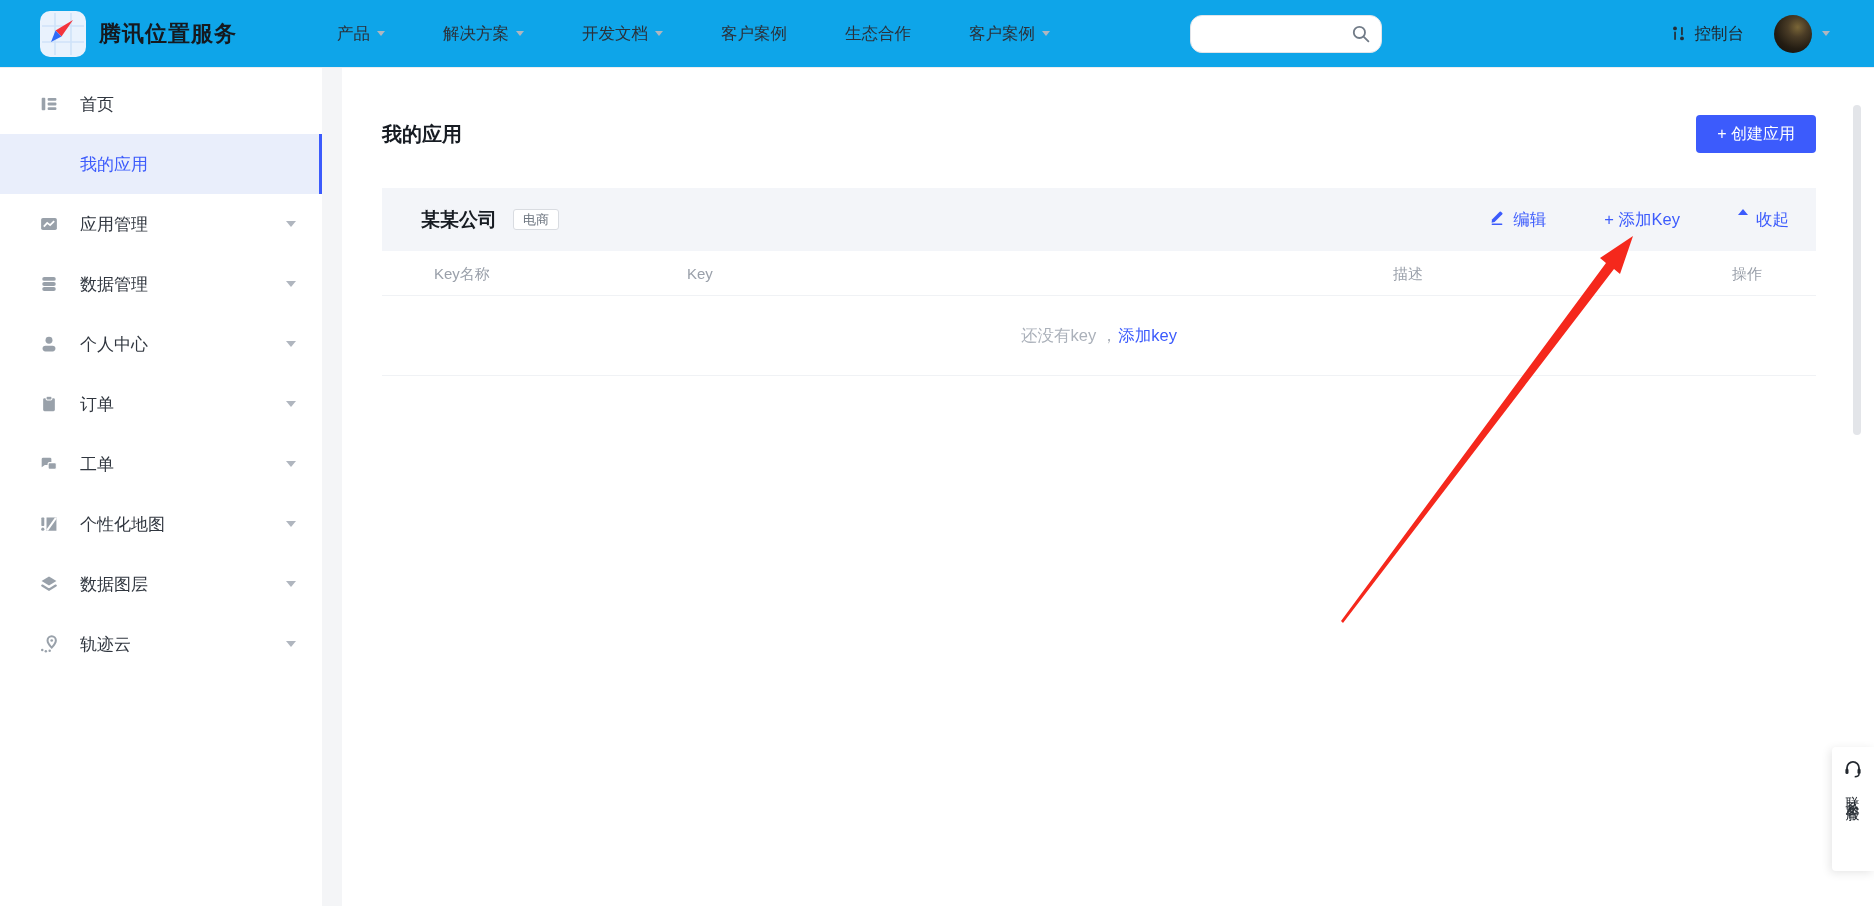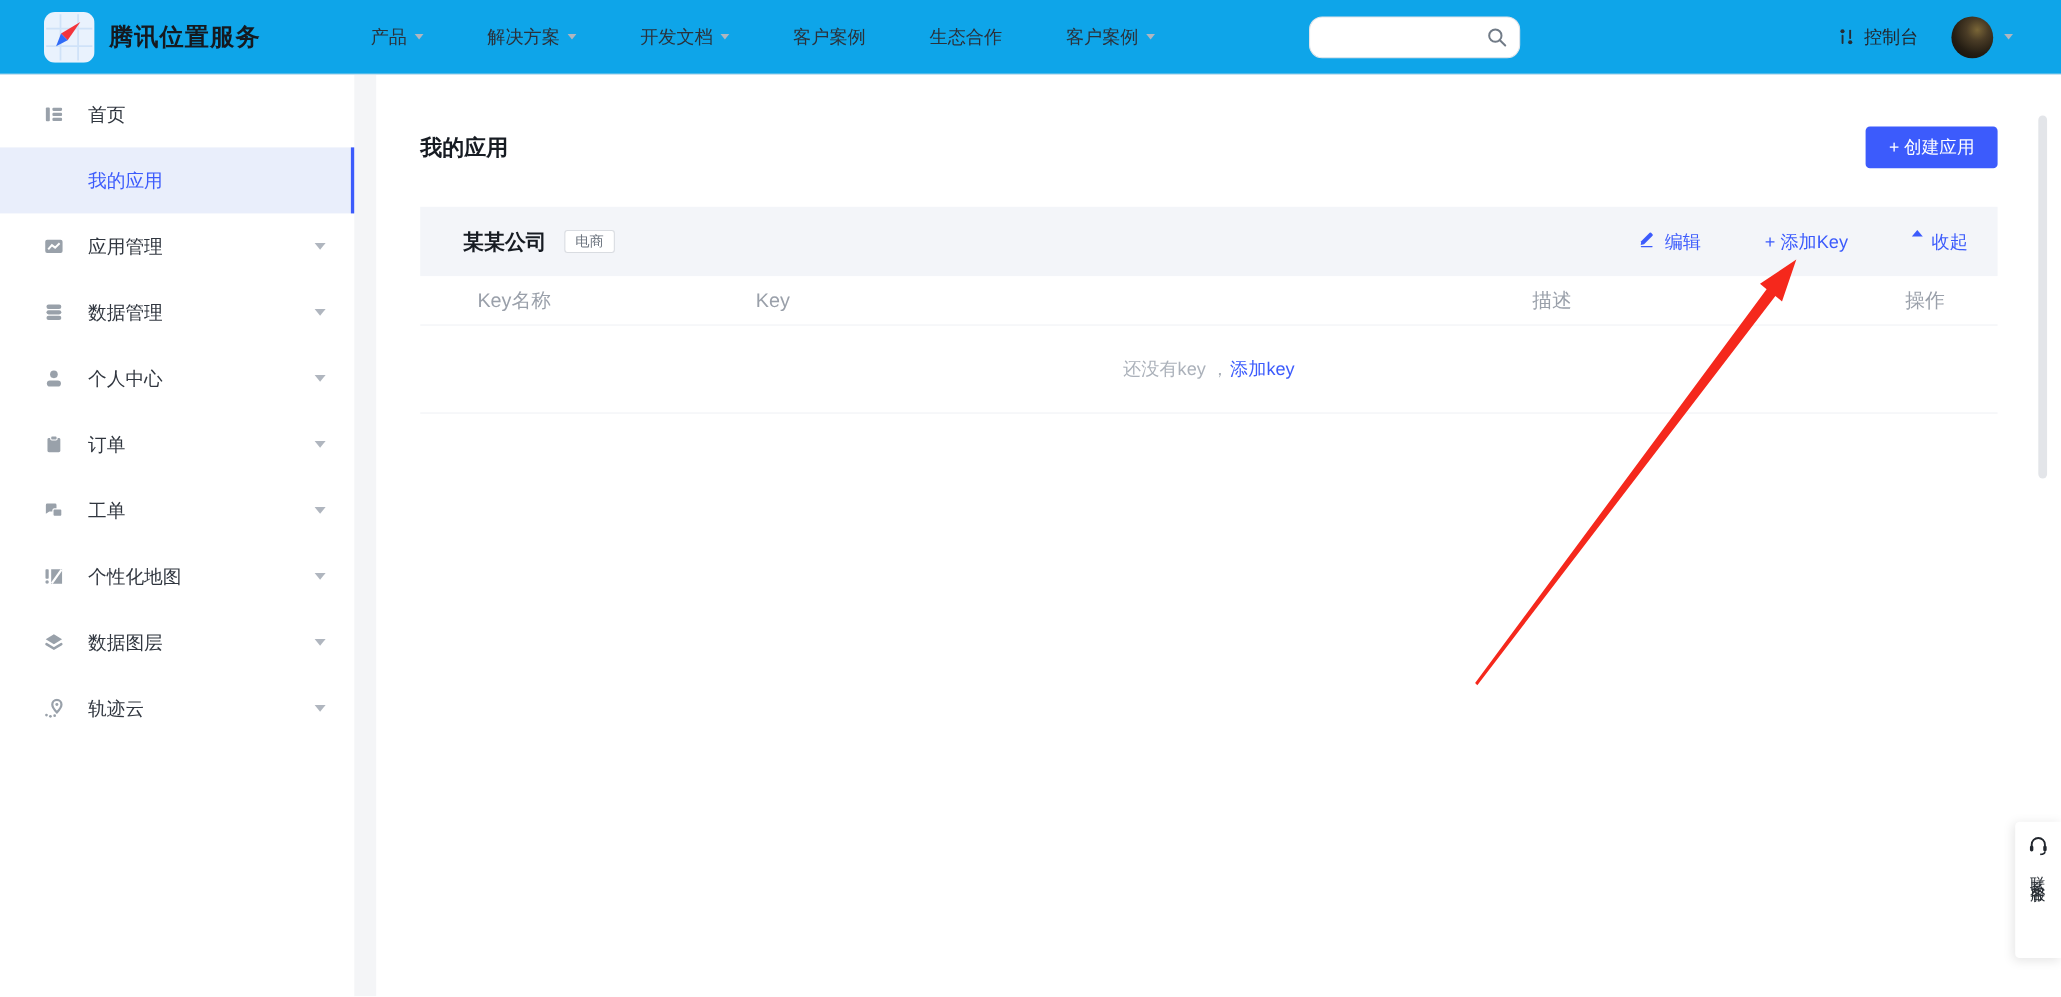--- a/index.html
+++ b/index.html
@@ -53,21 +53,21 @@
                 font-size:16px; font-family:inherit; cursor:pointer; }
   .app-card { margin-top:35px; }
   .card-header { height:63px; background:#f3f5f9; display:flex; align-items:center; padding:0 27px; }
   .app-name { font-size:19px; font-weight:700; color:#171c23;margin-left:12px; }
   .app-tag { margin-left:16px; font-size:13px; color:#6e7680; background:#fff; border:1px solid #d9dce1;
              border-radius:3px; padding:3px 9px; line-height:1; }
   .card-actions { margin-left:auto; display:flex; align-items:center; gap:58px; }
   .action-link { display:flex; align-items:flex-start; gap:8px; color:var(--accent); font-size:16.5px; cursor:pointer; white-space:nowrap; }
   .edit-ic { width:16px; height:16px; }
   .thead { position:relative; height:45px; border-bottom:1px solid #f0f2f5; }
-  .th { position:absolute; top:0; line-height:45px; font-size:18px; color:#9aa0aa; white-space:nowrap; }
+  .th { position:absolute; top:0; line-height:45px; font-size:15px; color:#9aa0aa; white-space:nowrap; }
   .empty-row { height:80px; border-bottom:1px solid #f0f2f5; display:flex; align-items:center; justify-content:center; gap:1px; }
   .empty-text { color:#abb1ba; font-size:16.5px; }
   .empty-link { color:var(--accent); font-size:16.5px; cursor:pointer; }
 
   
   .arrow-overlay { position:absolute; left:0; top:0; width:1874px; height:906px; pointer-events:none; z-index:50; }
   .scroll-thumb { position:absolute; right:13px; top:105px; width:8px; height:330px; border-radius:4px; background:#e3e5e9; z-index:20; }
   .contact { position:absolute; right:0; top:747px; width:42px; height:124px; background:#fff; z-index:60;
              border-radius:4px 0 0 4px; box-shadow:-2px 2px 10px rgba(0,0,0,.10);
              display:flex; flex-direction:column; align-items:center; padding-top:11px; gap:7px; cursor:pointer; }

